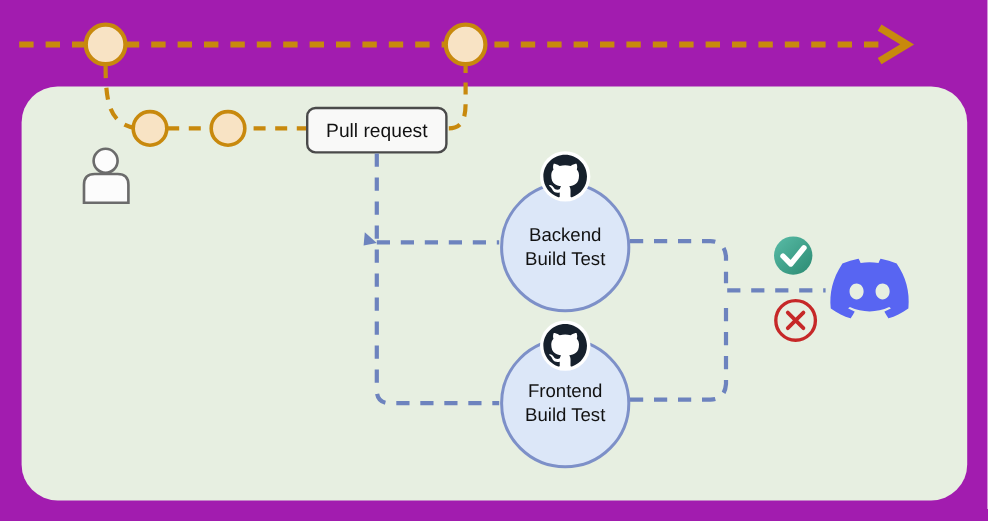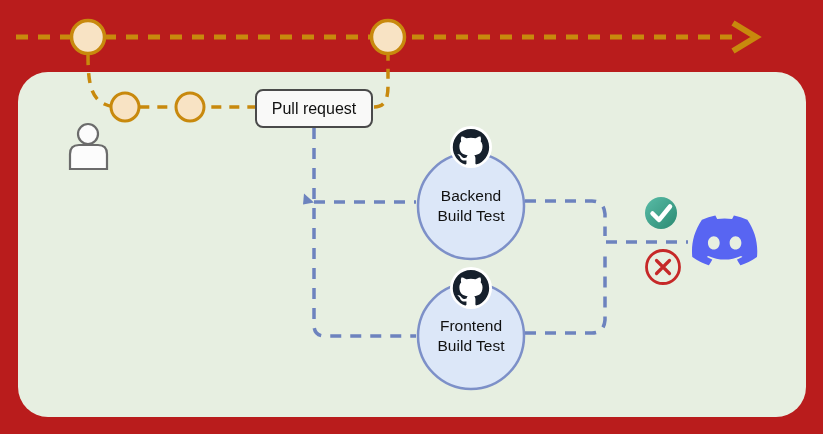--- a/index.html
+++ b/index.html
@@ -5,21 +5,21 @@
   html, body {
     margin: 0;
     padding: 0;
     background: #ffffff;
     font-family: "Liberation Sans", sans-serif;
   }
   .stage {
     position: relative;
     width: 823px;
     height: 434px;
-    background: #b91c1c;
+    background: #a21caf;
     overflow: hidden;
     text-decoration: underline;
   }
   svg { display: block; }
   text {
     font-family: "Liberation Sans", sans-serif;
     fill: #111111;
   }
   .pr-label { font-size: 16px; }
   .node-label { font-size: 15.5px; }

